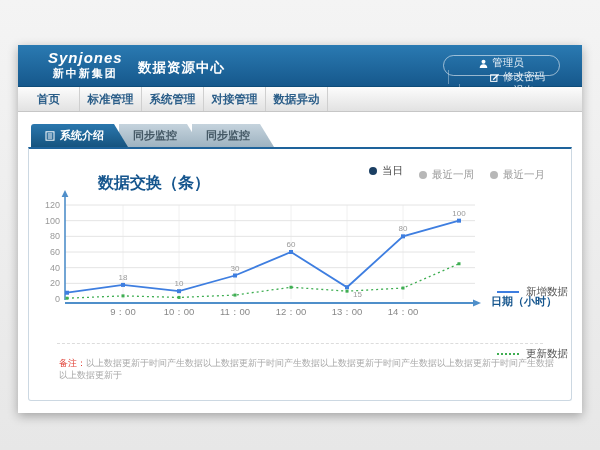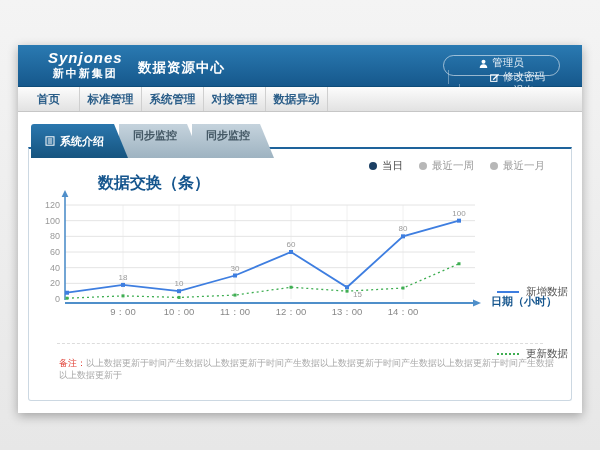--- a/index.html
+++ b/index.html
@@ -24,37 +24,37 @@
   .user-pill svg { display:block; }
 
   
   .nav { position:absolute; left:0; top:42px; width:100%; height:25px;
          background:linear-gradient(#fcfcfc,#e2e2e2); border-bottom:1px solid #c6c6c6; display:flex; }
   .nav .nav-item { width:62px; text-align:center; line-height:24px; font-size:11.5px; font-weight:bold;
                    color:#2a5d88; border-right:1px solid #cfcfcf; cursor:pointer; }
 
   
   .tabbar { position:absolute; left:13px; top:79px; height:23px; display:flex; z-index:3; }
-  .tab { height:34px; line-height:23px; font-size:11px; font-weight:bold; padding:0 24px 0 14px;
+  .tab { height:23px; line-height:23px; font-size:11px; font-weight:bold; padding:0 24px 0 14px;
          clip-path:polygon(0 0, calc(100% - 14px) 0, 100% 100%, 0 100%); cursor:pointer; }
   .tab.active { background:linear-gradient(#2a77ae,#16547f); color:#fff; border-top-left-radius:3px;
                 display:flex; align-items:center; gap:5px; z-index:4; }
   .tab.inactive { background:linear-gradient(#c5d3dd,#9eb3c1); color:#44586501; color:#445865; margin-left:-9px; z-index:2; }
 
   
   .panel { position:absolute; left:10px; top:102px; width:544px; height:254px; background:#fff;
            border:1px solid #ccd8e2; border-top:2px solid #1e639b; border-radius:0 0 3px 3px; }
 
   .range-row { position:absolute; right:26px; top:10px; display:flex; gap:16px; align-items:center; }
   .range-opt { display:flex; align-items:center; gap:5px; font-size:10.5px; cursor:pointer; }
   .range-opt .dot { width:8px; height:8px; border-radius:50%; }
   .range-opt.sel .dot { background:#1b3f63; }
   .range-opt.sel { color:#444; }
   .range-opt.unsel .dot { background:#b7b7b7; }
-  .range-opt.unsel { color:#999; }
+  .range-opt.unsel { color:#999;margin-top:9px; }
 
   .ylabel { position:absolute; left:24px; top:24px; font-size:16px; font-weight:bold; color:#16568e;margin-left:45px; }
   .chart-wrap { position:absolute; left:10px; top:38px; width:450px; height:135px; }
   .xlabel { position:absolute; left:462px; top:145px; font-size:11px; font-weight:bold; color:#16568e; white-space:nowrap; }
 
   .legend { position:absolute; left:468px; top:88px; }
   .legend .lg-row { display:flex; align-items:center; gap:7px; margin-bottom:14px; font-size:10.5px; color:#555;margin-top:48px; }
   .lg-line { width:22px; height:0; border-top:2px solid #3e7ee0; }
   .lg-line.dotted { border-top:2px dotted #3fae52; }
 

